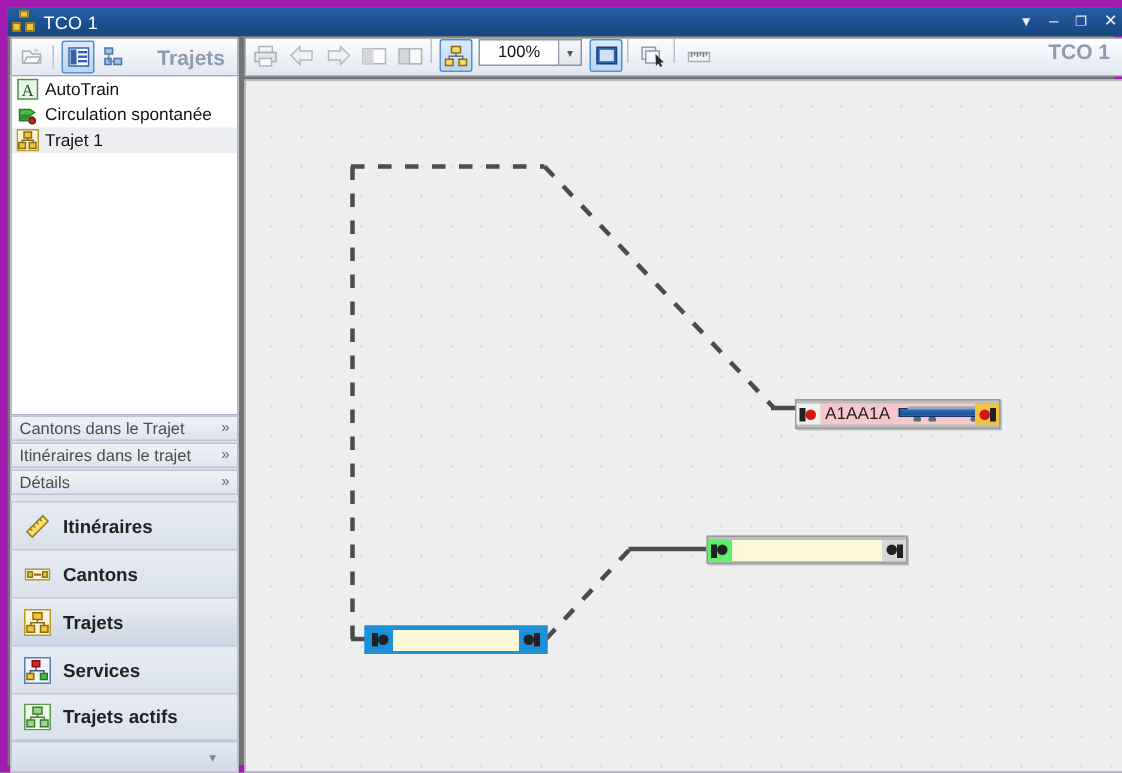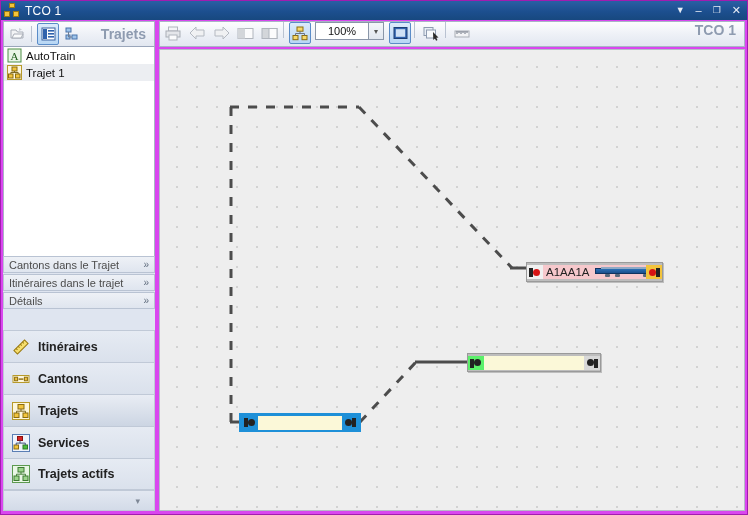--- a/index.html
+++ b/index.html
@@ -5,22 +5,22 @@
   html, body {
     margin: 0; padding: 0;
     width: 748px; height: 515px;
     overflow: hidden;
     font-family: "Liberation Sans", sans-serif;
     background: #d4dcea;
   }
   .window {
     position: absolute; left: 0; top: 0;
     width: 748px; height: 515px;
-    background: #d946ef;
-    border: 1px solid #a21caf;
+    background: #737373;
+    border: 5px solid #a21caf;
     box-sizing: border-box;
   }
 
   
   .titlebar {
     position: absolute; left: 0; top: 0;
     width: 746px; height: 19px;
     background: linear-gradient(#2a5fa4, #1c4f8f 55%, #17487f);
     display: flex; align-items: center;
     box-sizing: border-box;
@@ -80,21 +80,21 @@
     border:1px solid #a9b4c6; border-top:none; box-sizing:border-box;
     overflow:hidden;
   }
   .tree-item {
     height:17px; display:flex; align-items:center;
     padding-left:3px; font-size:11.5px; color:#111;
   }
   .tree-item.selected { background:#eceef2; }
   .tree-ico { width:15px; height:15px; margin-right:4px; flex:none; position:relative; }
 
-  .collapsers { position:absolute; left:0; top:235px; width:152px; }
+  .collapsers { position:absolute; left:0; top:252px; width:152px; }
   .collapser {
     height:17px; margin-bottom:1px;
     background: linear-gradient(#eef1f6,#dfe5ef);
     border:1px solid #b9c3d3; box-sizing:border-box;
     display:flex; align-items:center;
     padding:0 5px;
     font-size:11px; color:#4c4c4c;
   }
   .collapser .chev { margin-left:auto; color:#5f6c7d; font-size:10px; line-height:10px; }
 
@@ -270,20 +270,30 @@
       <div class="tree">
         <div class="tree-item">
           <span class="tree-ico">
             <svg width="15" height="15" viewBox="0 0 15 15">
               <rect x="1" y="1" width="13" height="13" fill="#e9f6e7" stroke="#4e8f46"></rect>
               <text x="7.5" y="12" font-size="11" font-family="Liberation Serif, serif" fill="#1e5c1a" text-anchor="middle">A</text>
             </svg>
           </span>
           <span>AutoTrain</span>
         </div>
+        <div class="tree-item">
+          <span class="tree-ico">
+            <svg width="15" height="15" viewBox="0 0 15 15">
+              <path d="M2 4h7l3 2-3 2H2z" fill="#4bbd3e" stroke="#2d7a25"></path>
+              <rect x="2" y="9" width="9" height="2.5" fill="#3a9a31" stroke="#2d7a25"></rect>
+              <circle cx="10.5" cy="11.5" r="2" fill="#d02020" stroke="#8b1010"></circle>
+            </svg>
+          </span>
+          <span>Circulation spontanée</span>
+        </div>
         <div class="tree-item selected">
           <span class="tree-ico">
             <svg width="15" height="15" viewBox="0 0 15 15">
               <rect x="0.5" y="0.5" width="14" height="14" fill="#fdf6dc" stroke="#b79a2a"></rect>
               <rect x="5" y="2" width="5" height="4" fill="#f2c43d" stroke="#8a6c10"></rect>
               <rect x="1.5" y="9" width="4.5" height="4" fill="#f2c43d" stroke="#8a6c10"></rect>
               <rect x="8.5" y="9" width="4.5" height="4" fill="#f2c43d" stroke="#8a6c10"></rect>
               <path d="M7.5 6v1.5M3.8 9V7.5h7.4V9" stroke="#7e6a22" fill="none"></path>
             </svg>
           </span>

